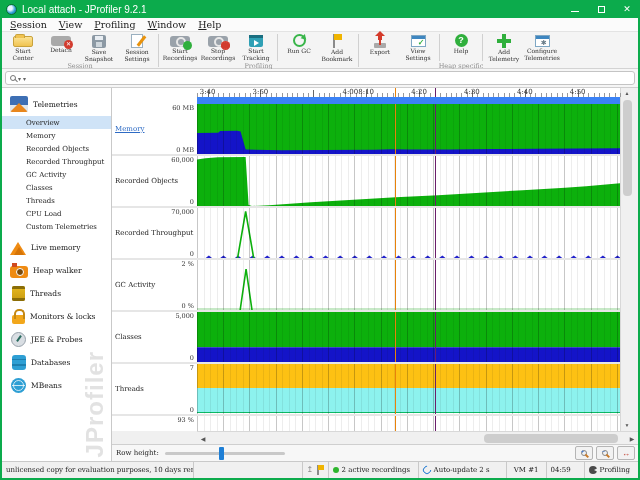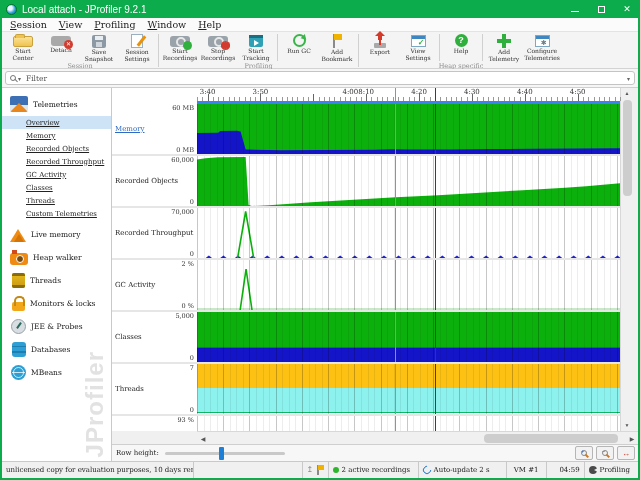--- a/index.html
+++ b/index.html
@@ -75,21 +75,21 @@
   .mag{width:6px;height:6px;border:1.4px solid #777;border-radius:50%;position:relative;flex:none;}
   .mag::after{content:"";position:absolute;width:4px;height:1.4px;background:#777;right:-3.2px;bottom:-1.2px;transform:rotate(45deg);}
   .filter-chevron{font-size:6px;color:#666;margin-left:2px;font-family:"Liberation Sans",sans-serif;}
   .filter-text{font-size:7.5px;color:#555;margin-left:5px;flex:1;}
   
   .main{flex:1;display:flex;min-height:0;}
   .sidebar{width:110px;flex:none;background:#fff;border-right:1px solid #c9c9c9;position:relative;overflow:hidden;
            padding-top:4px;}
   .side-section{display:flex;align-items:center;gap:5px;padding:4px 2px 4px 8px;font-size:7.5px;position:relative;z-index:2;}
   .side-children{padding:0 0 2px 0;}
-  .side-child{font-size:7px;padding:2.5px 2px 2.5px 24px;position:relative;z-index:2;text-decoration:underline;}
+  .side-child{font-size:7px;padding:2.5px 2px 2.5px 24px;position:relative;z-index:2;}
   .side-child.selected{background:#cfe3f7;}
   .sic{width:18px;height:16px;position:relative;display:inline-block;flex:none;}
   .sic-telemetries{background:linear-gradient(180deg,#3d6fb4 0 55%,#dfe7ee 55% 100%);border-radius:2px;overflow:hidden;}
   .sic-telemetries::after{content:"";position:absolute;bottom:0;left:0;width:0;height:0;border-left:9px solid transparent;border-right:9px solid transparent;border-bottom:9px solid #e8871e;}
   .sic-live-memory{height:0;width:0;border-left:8px solid transparent;border-right:8px solid transparent;border-bottom:13px solid #ef8b12;margin-top:3px;}
   .sic-live-memory::after{content:"";position:absolute;left:-4px;top:5px;border-left:5px solid transparent;border-right:5px solid transparent;border-bottom:8px solid #d57407;}
   .sic-heap-walker{background:#ef8b12;border-radius:3px;height:12px;margin-top:3px;}
   .sic-heap-walker::before{content:"";position:absolute;top:-3px;left:2px;width:5px;height:4px;background:#d04a1e;}
   .sic-heap-walker::after{content:"";position:absolute;top:2px;left:6px;width:6px;height:6px;background:#7a4a0a;border:1px solid #fff;border-radius:50%;}
   .sic-cpu-views{background:#49545f;border-radius:2px;width:15px;height:15px;margin-left:1px;}
@@ -109,21 +109,21 @@
              font-family:"Liberation Sans",sans-serif;font-weight:bold;font-size:24px;color:#e2e2e2;z-index:1;letter-spacing:1px;}
   
   .chartpane{flex:1;display:flex;flex-direction:column;min-width:0;background:#f0f0f0;position:relative;}
   .chart-scroll-wrap{flex:1;display:flex;min-height:0;}
   .chart-stack{flex:1;display:flex;flex-direction:column;background:#fff;min-width:0;}
   .vscroll{width:13px;flex:none;background:#f0f0f0;border-left:1px solid #d8d8d8;display:flex;flex-direction:column;align-items:center;}
   .gutter{width:5px;flex:none;background:#f0f0f0;}
   .sarrow{font-size:5px;color:#555;height:11px;line-height:11px;flex:none;font-family:"Liberation Sans",sans-serif;}
   .vthumb{width:9px;height:28%;background:#cdcdcd;border-radius:4px;margin-top:6%;}
   .vspace{flex:1;}
-  .axis{height:16px;flex:none;position:relative;border-bottom:3px solid #3b82f6;margin-left:85px;}
+  .axis{height:16px;flex:none;position:relative;border-bottom:7px solid #3b82f6;margin-left:85px;}
   .axis .tick{position:absolute;bottom:0;width:1px;background:#999;}
   .axis .tick.minor{height:4px;}
   .axis .tick.major{height:7px;background:#666;}
   .axis .tlab{position:absolute;top:0;font-size:7px;color:#333;transform:translateX(-50%);white-space:nowrap;}
   .crow{flex:none;display:flex;border-bottom:2px solid #e6e6e6;position:relative;}
   .crow.partial{flex:1;border-bottom:none;min-height:8px;}
   .clabel{width:85px;flex:none;position:relative;font-size:7px;display:flex;align-items:center;padding-left:3px;}
   .clabel .link{color:#2e6bc4;text-decoration:underline;}
   .ymax,.ymin{position:absolute;right:3px;font-size:6.5px;color:#333;white-space:nowrap;}
   .ymax{top:0;} .ymin{bottom:0;}
@@ -266,40 +266,40 @@
           </div>
         </div>
         <div class="tg-label">Heap specific</div>
       </div>
     </div>
 
   <div class="filterbar">
     <div class="filter-field">
       <span class="mag"></span>
       <span class="filter-chevron">▾</span>
-      <span class="filter-text">Filter</span>
       <span class="filter-chevron">▾</span>
     </div>
   </div>
 
   <div class="main">
     <div class="sidebar" id="sidebar">
       <div class="watermark">JProfiler</div>
     <div class="side-section">
           <span class="sic sic-telemetries"></span>
           <span>Telemetries</span>
         </div>
         <div class="side-children">
           <div class="side-child selected">Overview</div>
           <div class="side-child">Memory</div>
           <div class="side-child">Recorded Objects</div>
           <div class="side-child">Recorded Throughput</div>
           <div class="side-child">GC Activity</div>
           <div class="side-child">Classes</div>
           <div class="side-child">Threads</div>
+          <div class="side-child">CPU Load</div>
           <div class="side-child">Custom Telemetries</div>
         </div>
         <div class="side-section">
           <span class="sic sic-live-memory"></span>
           <span>Live memory</span>
         </div>
         <div class="side-section">
           <span class="sic sic-heap-walker"></span>
           <span>Heap walker</span>
         </div>
@@ -617,21 +617,21 @@
       <span class="dot-green"></span>
       <span>2 active recordings</span>
     </div>
     <div class="seg" style="width:88px;">
       <span class="refresh-ic"></span>
       <span>Auto-update 2 s</span>
     </div>
     <div class="seg" style="width:40px;justify-content:center;">
         <span>VM #1</span>
       </div>
-    <div class="seg" style="width:38px;justify-content:flex-end;">
+    <div class="seg" style="width:38px;justify-content:flex-start;">
         <span>04:59</span>
       </div>
     <div class="seg" style="flex:none;border-right:none;padding-right:8px;">
       <span class="prof-ic"></span>
       <span>Profiling</span>
     </div>
   </div>
 </div>
 
 </body></html>

